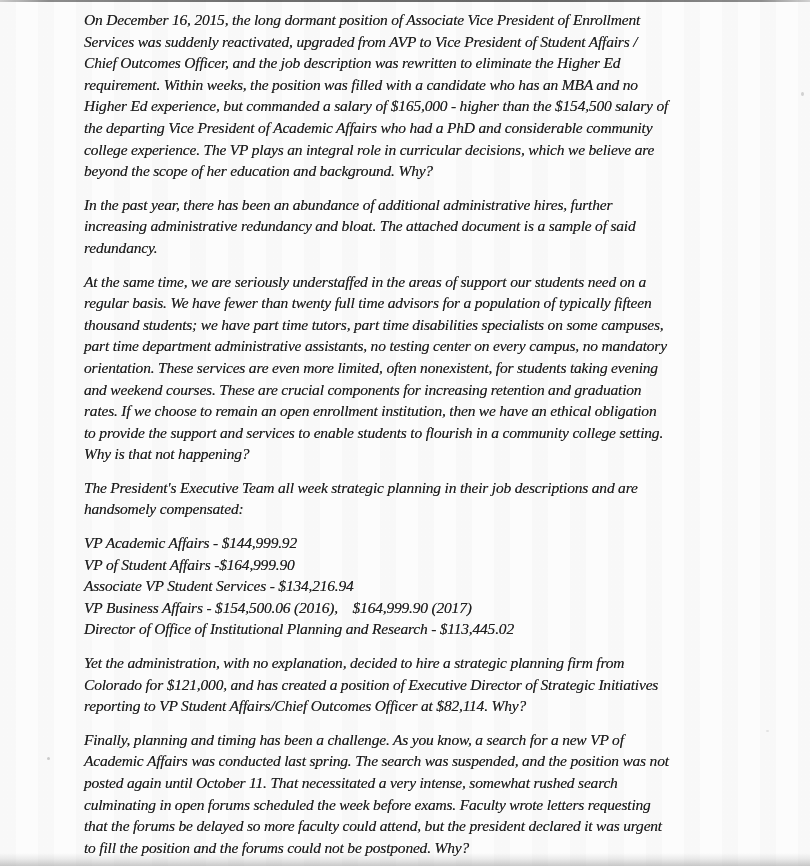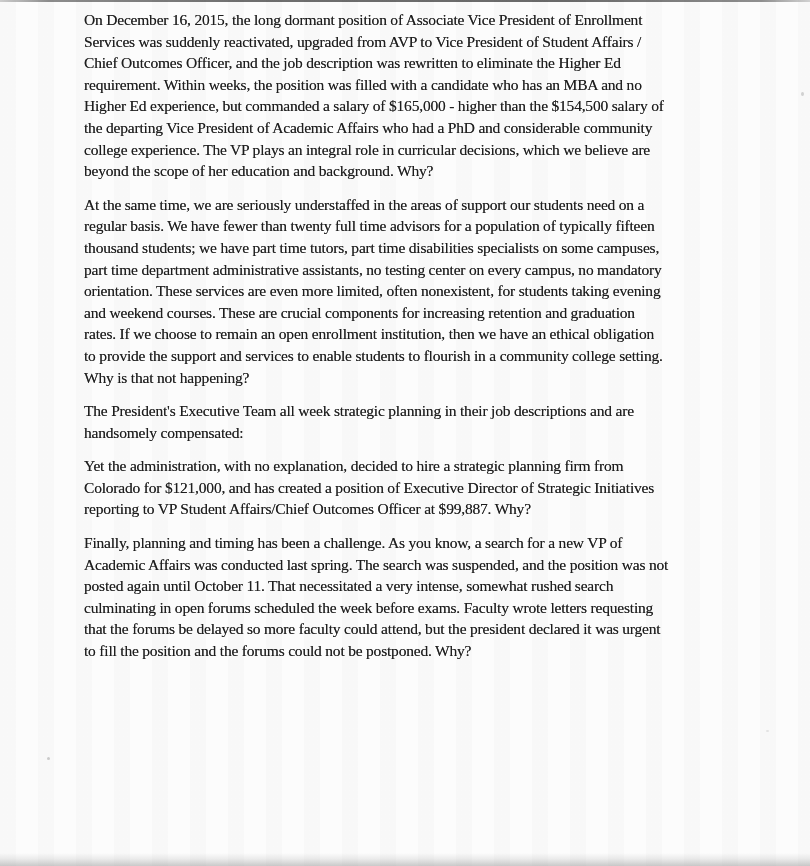--- a/index.html
+++ b/index.html
@@ -51,20 +51,21 @@
     width: 700px;
     color: #1e1e1e;
     font-size: 15.5px;
     line-height: 21.6px;
     letter-spacing: -0.2px;
     text-shadow: 0 0 0.6px rgba(25,25,25,0.65);
   }
   .para, .salary-list {
     margin: 0 0 12px 0;
     white-space: pre-wrap; 
+    font-style: italic;
   }
   .speckle {
     position: absolute;
     border-radius: 50%;
     background: #6b6b6b;
     pointer-events: none;
   }
   .speckle-a { left: 801px; top: 92px;  width: 3px; height: 4px; opacity: 0.28; }
   .speckle-b { left: 47px;  top: 757px; width: 3px; height: 3px; opacity: 0.32; }
   .speckle-c { left: 766px; top: 730px; width: 3px; height: 2px; opacity: 0.16; }
@@ -81,38 +82,46 @@
 
     <p class="para">On December 16, 2015, the long dormant position of Associate Vice President of Enrollment
 Services was suddenly reactivated, upgraded from AVP to Vice President of Student Affairs /
 Chief Outcomes Officer, and the job description was rewritten to eliminate the Higher Ed
 requirement. Within weeks, the position was filled with a candidate who has an MBA and no
 Higher Ed experience, but commanded a salary of $165,000 - higher than the $154,500 salary of
 the departing Vice President of Academic Affairs who had a PhD and considerable community
 college experience. The VP plays an integral role in curricular decisions, which we believe are
 beyond the scope of her education and background. Why?</p>
 
+    <p class="para">In the past year, there has been an abundance of additional administrative hires, further
+increasing administrative redundancy and bloat. The attached document is a sample of said
+redundancy.</p>
 
     <p class="para">At the same time, we are seriously understaffed in the areas of support our students need on a
 regular basis. We have fewer than twenty full time advisors for a population of typically fifteen
 thousand students; we have part time tutors, part time disabilities specialists on some campuses,
 part time department administrative assistants, no testing center on every campus, no mandatory
 orientation. These services are even more limited, often nonexistent, for students taking evening
 and weekend courses. These are crucial components for increasing retention and graduation
 rates. If we choose to remain an open enrollment institution, then we have an ethical obligation
 to provide the support and services to enable students to flourish in a community college setting.
 Why is that not happening?</p>
 
     <p class="para">The President's Executive Team all week strategic planning in their job descriptions and are
 handsomely compensated:</p>
 
+    <div class="salary-list">VP Academic Affairs - $144,999.92
+VP of Student Affairs -$164,999.90
+Associate VP Student Services - $134,216.94
+VP Business Affairs - $154,500.06 (2016),    $164,999.90 (2017)
+Director of Office of Institutional Planning and Research - $113,445.02</div>
 
     <p class="para">Yet the administration, with no explanation, decided to hire a strategic planning firm from
 Colorado for $121,000, and has created a position of Executive Director of Strategic Initiatives
-reporting to VP Student Affairs/Chief Outcomes Officer at $99,887. Why?</p>
+reporting to VP Student Affairs/Chief Outcomes Officer at $82,114. Why?</p>
 
     <p class="para">Finally, planning and timing has been a challenge. As you know, a search for a new VP of
 Academic Affairs was conducted last spring. The search was suspended, and the position was not
 posted again until October 11. That necessitated a very intense, somewhat rushed search
 culminating in open forums scheduled the week before exams. Faculty wrote letters requesting
 that the forums be delayed so more faculty could attend, but the president declared it was urgent
 to fill the position and the forums could not be postponed. Why?</p>
 
   </main>
 

